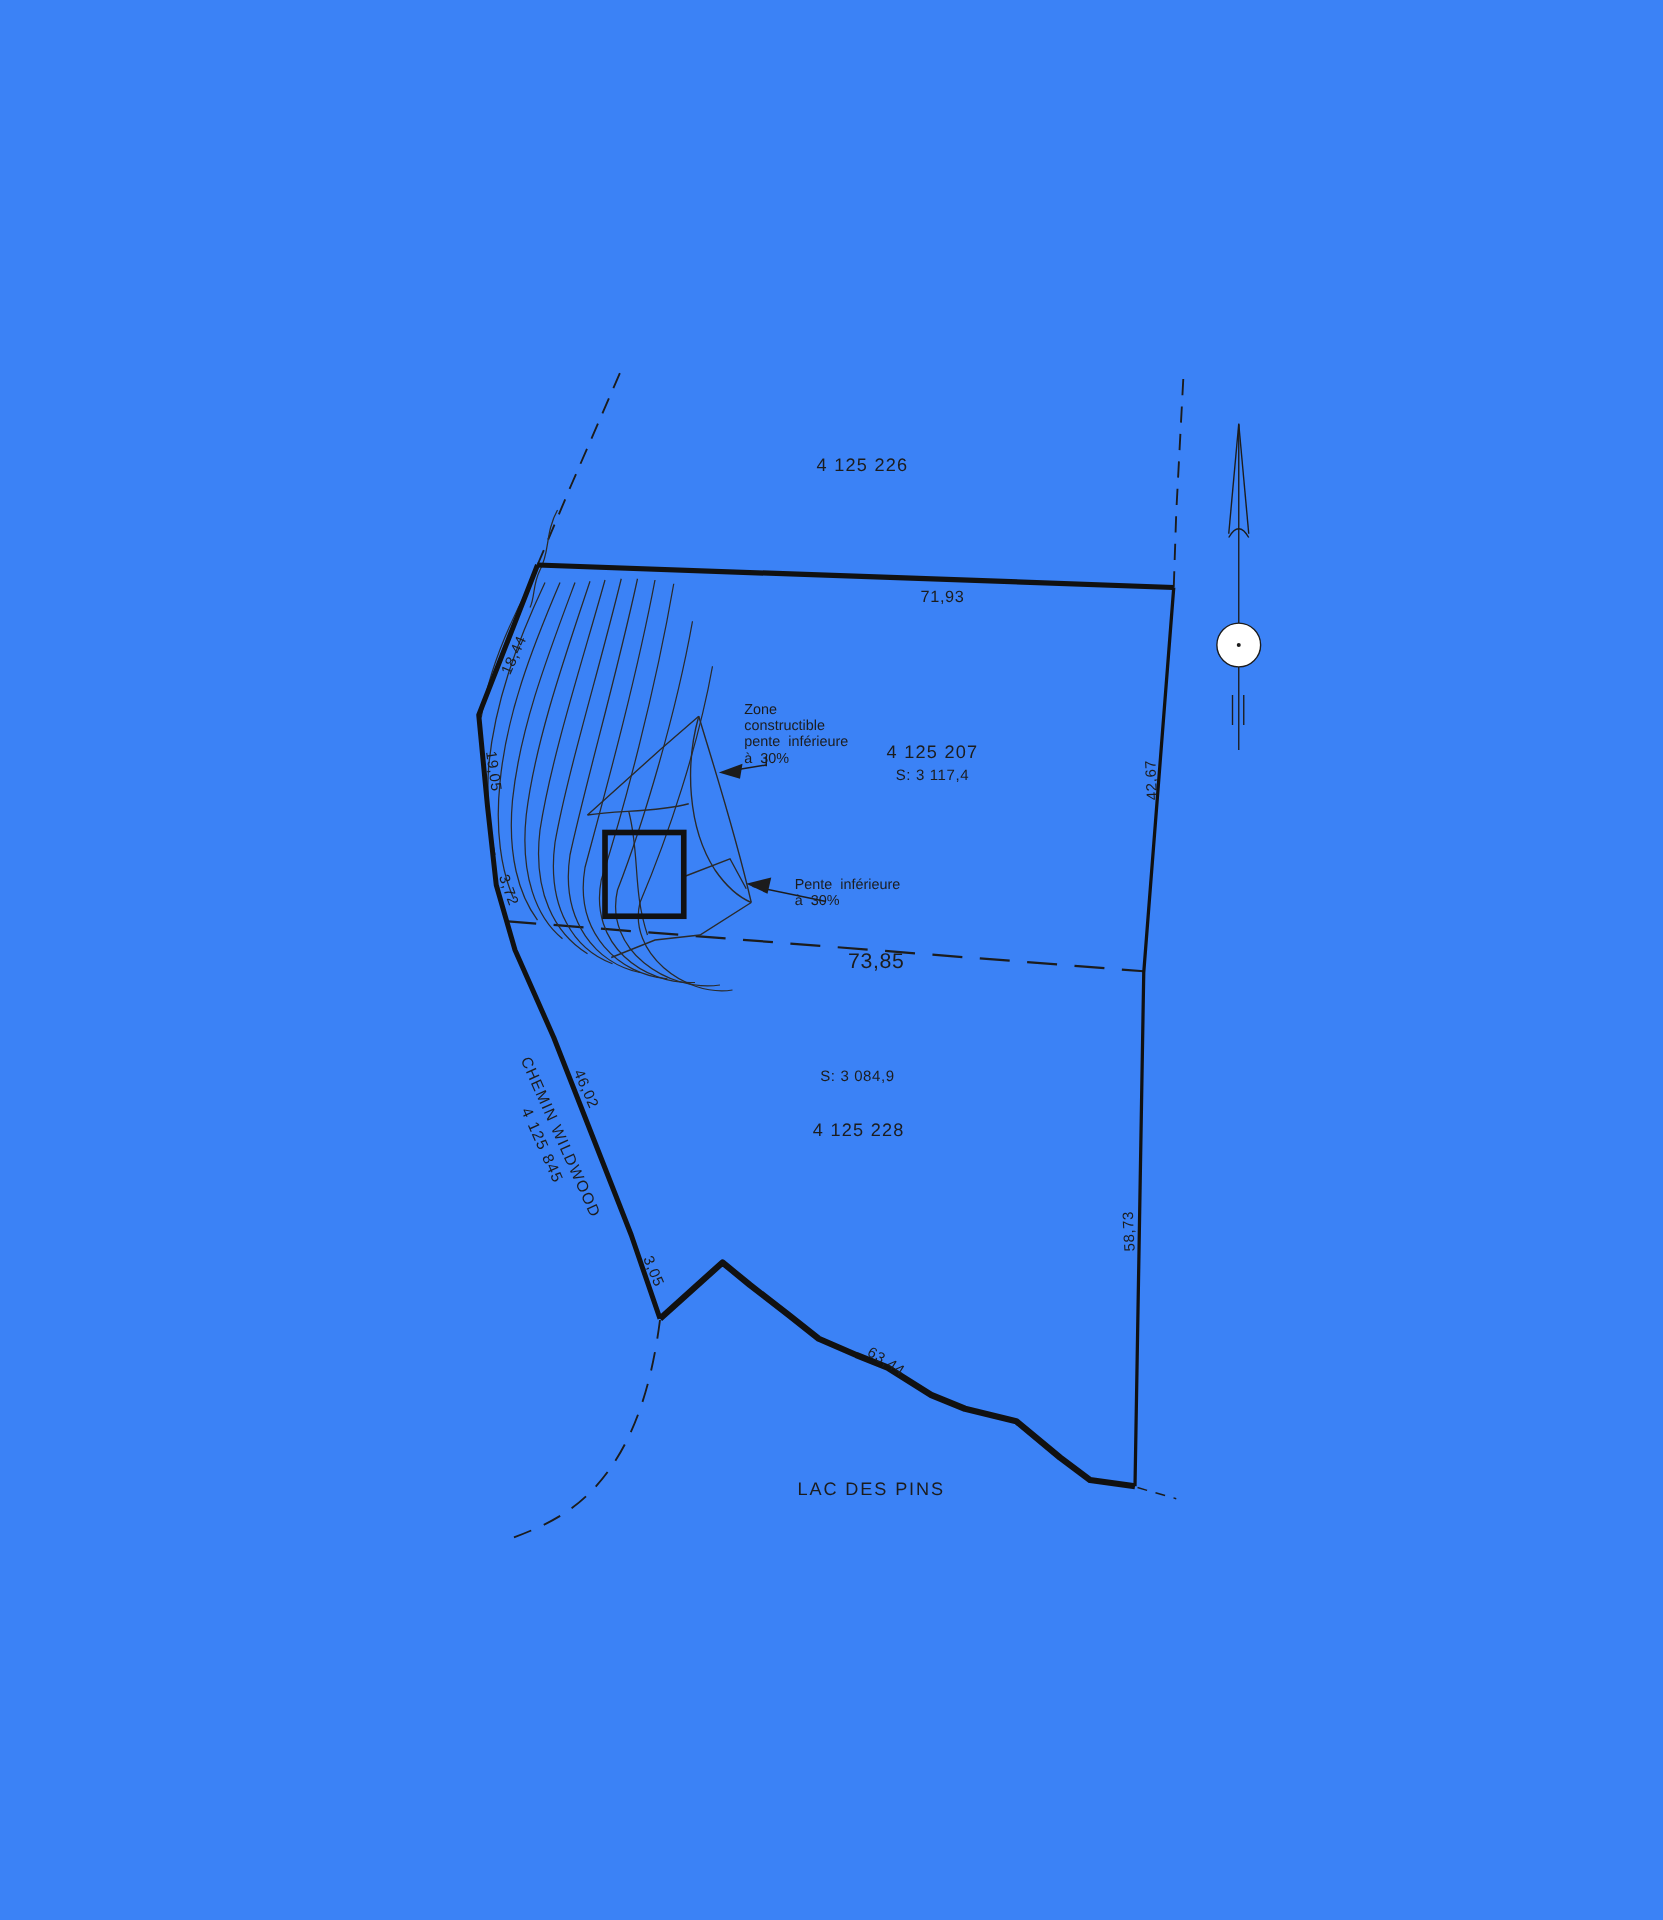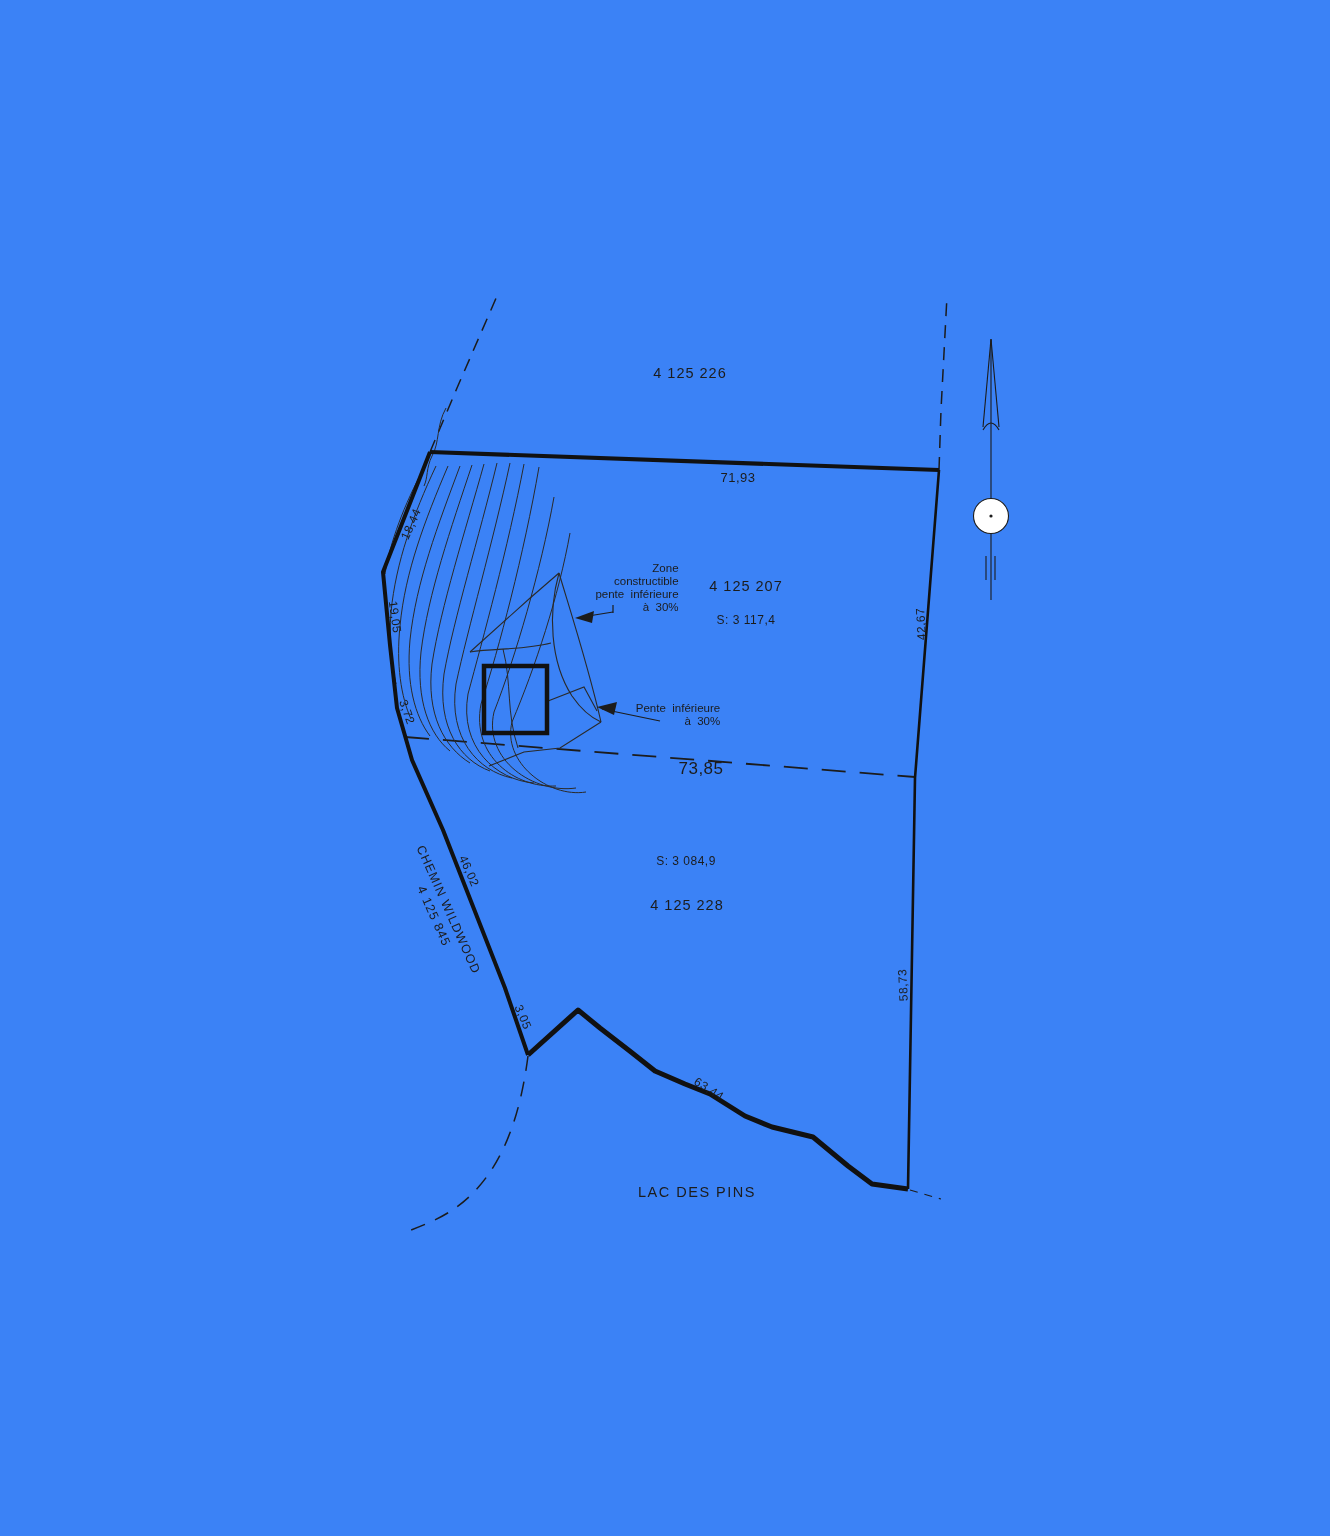--- a/index.html
+++ b/index.html
@@ -7,21 +7,21 @@
     position:relative;width:1330px;height:1536px;background:#3b82f6;overflow:hidden;
     font-family:"Liberation Sans", sans-serif;color:#1c1c1c;
   }
   #linework{position:absolute;left:0;top:0;}
   .lbl{position:absolute;white-space:nowrap;color:#1c1c1c;}
   .ctr{transform:translate(-50%,-50%);}
   .keepspace{white-space:pre;}
   .dim{font-size:12px;letter-spacing:0.5px;}
   .parcel{font-size:14.5px;letter-spacing:1px;}
   .area{font-size:12px;letter-spacing:0.5px;}
-  .note{font-size:11.5px;line-height:13px;text-align:right;}
+  .note{font-size:11.5px;line-height:13px;text-align:left;}
   .lake{font-size:14.5px;letter-spacing:1.5px;margin-left:10px;}
   .roadname{font-size:12.5px;line-height:16px;text-align:center;letter-spacing:1px;}
 </style>
 </head>
 <body>
 
 <div id="page">
 
   <svg id="linework" width="1330" height="1536" viewBox="0 0 1330 1536">
 
@@ -84,30 +84,30 @@
       <path d="M983,430 Q991,416 999,430"></path>
       <circle cx="991" cy="516" r="17.5" fill="#ffffff"></circle>
       <circle cx="991" cy="516" r="1.6" fill="#1c1c1c" stroke="none"></circle>
       <path d="M986,556 L986,580"></path>
       <path d="M995,556 L995,580"></path>
     </g>
   </svg>
 
   <div class="lbl ctr parcel" style="left:690px;top:373px;">4 125 226</div>
 
-  <div class="lbl ctr dim" style="left:738px;top:477px;font-size:13px;">71,93</div>
+  <div class="lbl ctr dim" style="left:754px;top:477px;font-size:13px;">71,93</div>
 
   <div class="lbl ctr note" style="left:637px;top:588px;">
     <div class="keepspace">Zone</div>
     <div class="keepspace">constructible</div>
     <div class="keepspace">pente  inférieure</div>
     <div class="keepspace">à  30%</div>
   </div>
 
-  <div class="lbl ctr parcel" style="left:746px;top:586px;">4 125 207</div>
+  <div class="lbl ctr parcel" style="left:746px;top:602px;">4 125 207</div>
   <div class="lbl ctr area" style="left:746px;top:620px;">S: 3 117,4</div>
 
   <div class="lbl ctr note" style="left:678px;top:715px;">
     <div class="keepspace">Pente  inférieure</div>
     <div class="keepspace">à  30%</div>
   </div>
 
   <div class="lbl ctr dim" style="left:701px;top:769px;font-size:17px;">73,85</div>
 
   <div class="lbl ctr parcel" style="left:687px;top:877px;margin-top:28px;">4 125 228</div>

